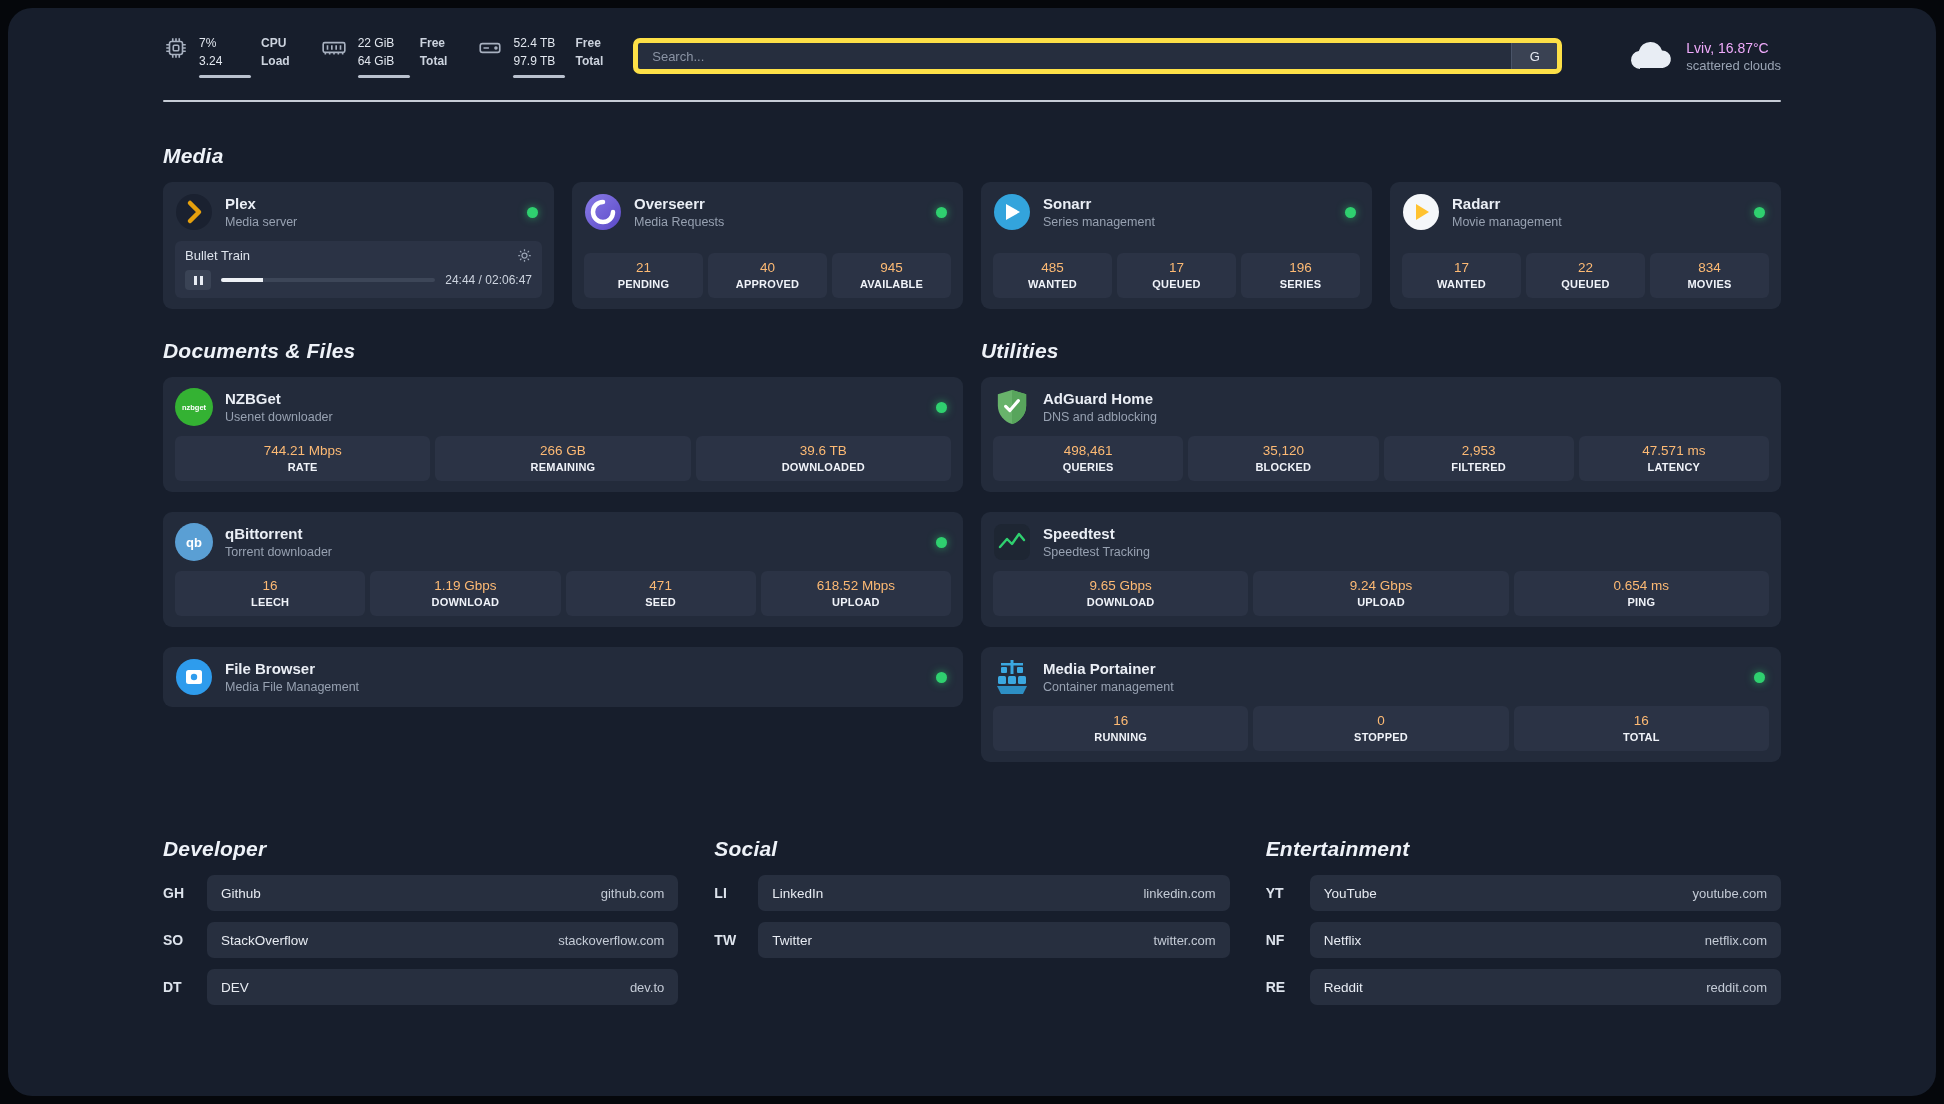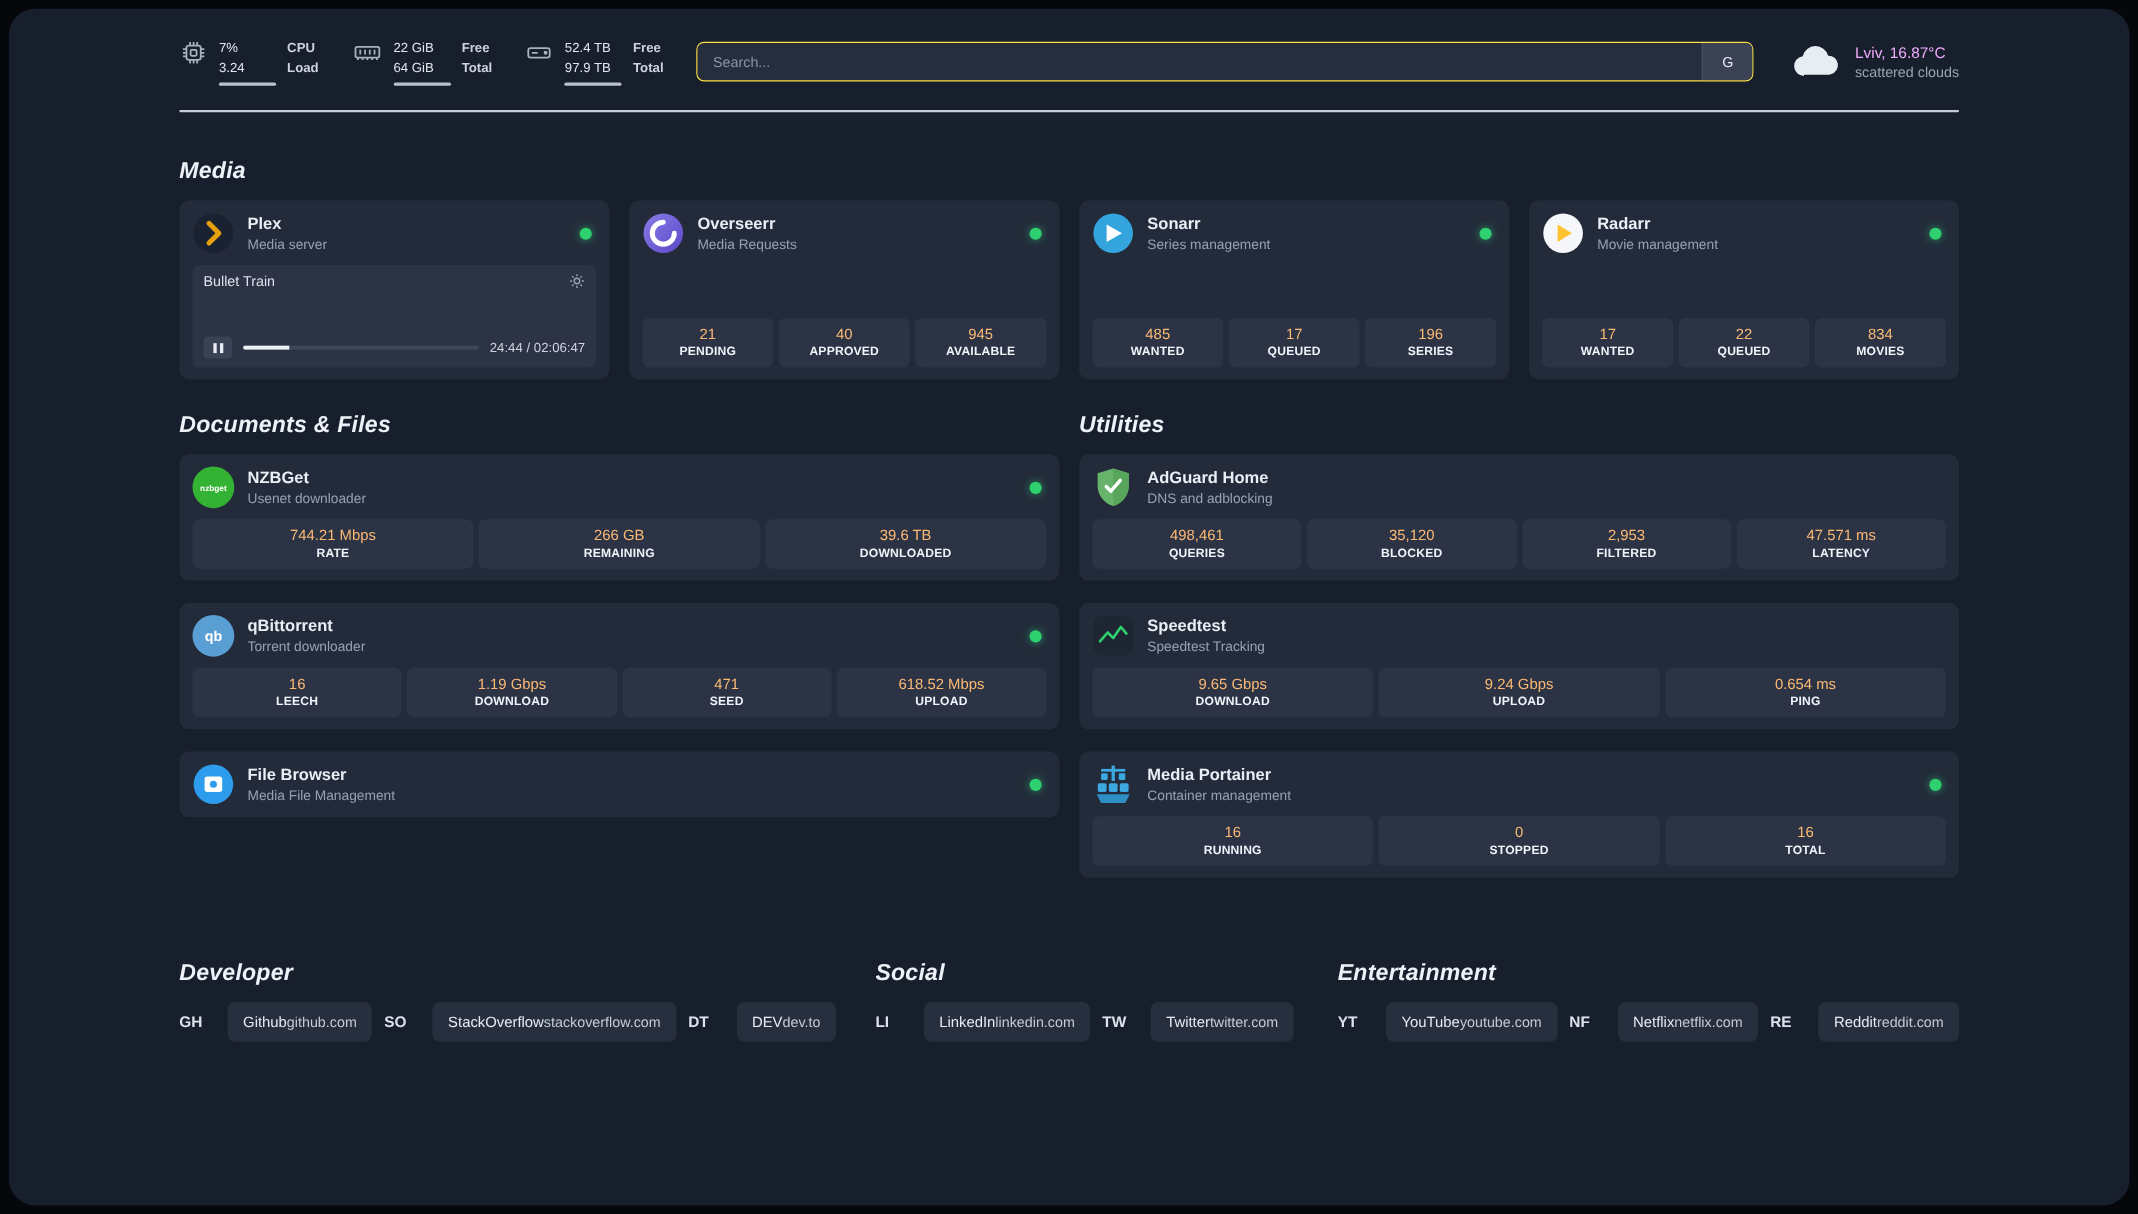--- a/index.html
+++ b/index.html
@@ -9,21 +9,21 @@
 
   
   .topbar { display:flex; align-items:center; gap:26px; }
   .metrics { display:flex; gap:30px; align-items:flex-start; }
   .metric { display:flex; gap:10px; align-items:flex-start; }
   .micon { color:#a8b1c0; margin-top:1px; flex:none; display:flex; }
   .mvals { display:flex; flex-direction:column; font-size:12px; color:#e2e7ef; line-height:1.5; min-width:52px; }
   .mbar { height:3px; background:#b9c1ce; border-radius:2px; margin-top:5px; width:100%; }
   .mlabels { font-size:12px; color:#ccd3de; line-height:1.5;font-weight:bold; }
 
-  .searchbox { flex:1; display:flex; height:36px; margin-left:4px; margin-right:8px; border:1px solid #fde047; border-radius:7px; background:#262e3e; overflow:hidden; }
+  .searchbox { flex:1; display:flex; height:36px; margin-left:4px; margin-right:40px; border:5px solid #fde047; border-radius:7px; background:#262e3e; overflow:hidden; }
   .searchbox input { flex:1; background:transparent; border:0; outline:0; color:#dfe5ee; padding:0 14px; font-size:13px; font-family:inherit; }
   .searchbox input::placeholder { color:#8a93a4; }
   .search-engine { width:46px; background:#3a4253; border:0; border-left:1px solid #4a5468; color:#e6eaf2; font-size:13px; cursor:pointer; font-family:inherit; }
 
   .weather { display:flex; align-items:center; gap:12px; }
   .weather-loc { color:#f0abfc; font-size:14px; }
   .weather-cond { color:#9aa4b4; font-size:13px; margin-top:2px; }
 
   .divider { height:2px; background:#c6ccd6; margin-top:22px; border-radius:1px; }
 
@@ -40,37 +40,37 @@
   .dot { width:11px; height:11px; border-radius:50%; background:var(--status-green,#2fd06f); margin-left:auto; margin-right:4px; flex:none; box-shadow:0 0 8px rgba(47,208,111,.65); }
 
   .stats { display:flex; gap:5px; }
   .stat { flex:1; background:#2b3345; border-radius:6px; text-align:center; padding:7px 4px 8px; }
   .stat-value { font-size:13.5px; color:#fdba74; }
   .stat-label { font-size:11px; font-weight:700; color:#f0f3f9; margin-top:3px; letter-spacing:.2px; }
 
   
   .player { background:#2b3345; border-radius:6px; padding:7px 10px 8px; display:flex; flex-direction:column; gap:7px; }
   .player-top { display:flex; align-items:center; justify-content:space-between; font-size:13px; color:#dde3ec; }
-  .player-bottom { display:flex; align-items:center; gap:10px;margin-top:36px; }
+  .player-bottom { display:flex; align-items:center; gap:10px; }
   .pause { height:20px; width:26px; background:#3a4355; border:0; border-radius:4px; display:flex; align-items:center; justify-content:center; gap:3px; cursor:pointer; flex:none; }
   .pause i { display:block; width:3px; height:9px; background:#e8ecf3; }
   .seek { flex:1; height:4px; background:#3d4658; border-radius:2px; overflow:hidden; cursor:pointer; }
   .seek-fill { width:19.5%; height:100%; background:#eef1f6; }
   .time { font-size:12px; color:#cdd4df; white-space:nowrap; }
 
   .two-col { display:grid; grid-template-columns:1fr 1fr; gap:18px; margin-top:30px; align-items:start; }
   .col-cards { display:flex; flex-direction:column; gap:20px; }
 
   
   .icon-nzbget { background:#34b233; color:#fff; font-size:7.5px; font-weight:700; }
   .icon-qb { background:#5a9fd4; color:#fff; font-size:13px; font-weight:700; }
 
   
   .bm-grid { display:grid; grid-template-columns:repeat(3,1fr); gap:36px; margin-top:75px; }
-  .bm-list { display:flex; flex-direction:row; gap:11px; }
+  .bm-list { display:flex; flex-direction:column; gap:11px; }
   .bm-row { display:flex; align-items:center; cursor:pointer; }
   .bm-abbr { width:44px; font-size:14px; font-weight:600; color:#dde3ec; flex:none; }
   .bm-pill { flex:1; display:flex; justify-content:space-between; align-items:center; background:#272f3f; border-radius:7px; height:36px; padding:0 14px; }
   .bm-name { font-size:13.5px; color:#e7ebf2; }
   .bm-url { font-size:13px; color:#c4cbd6; }
 </style>
 </head>
 <body>
 
 <div class="app">

